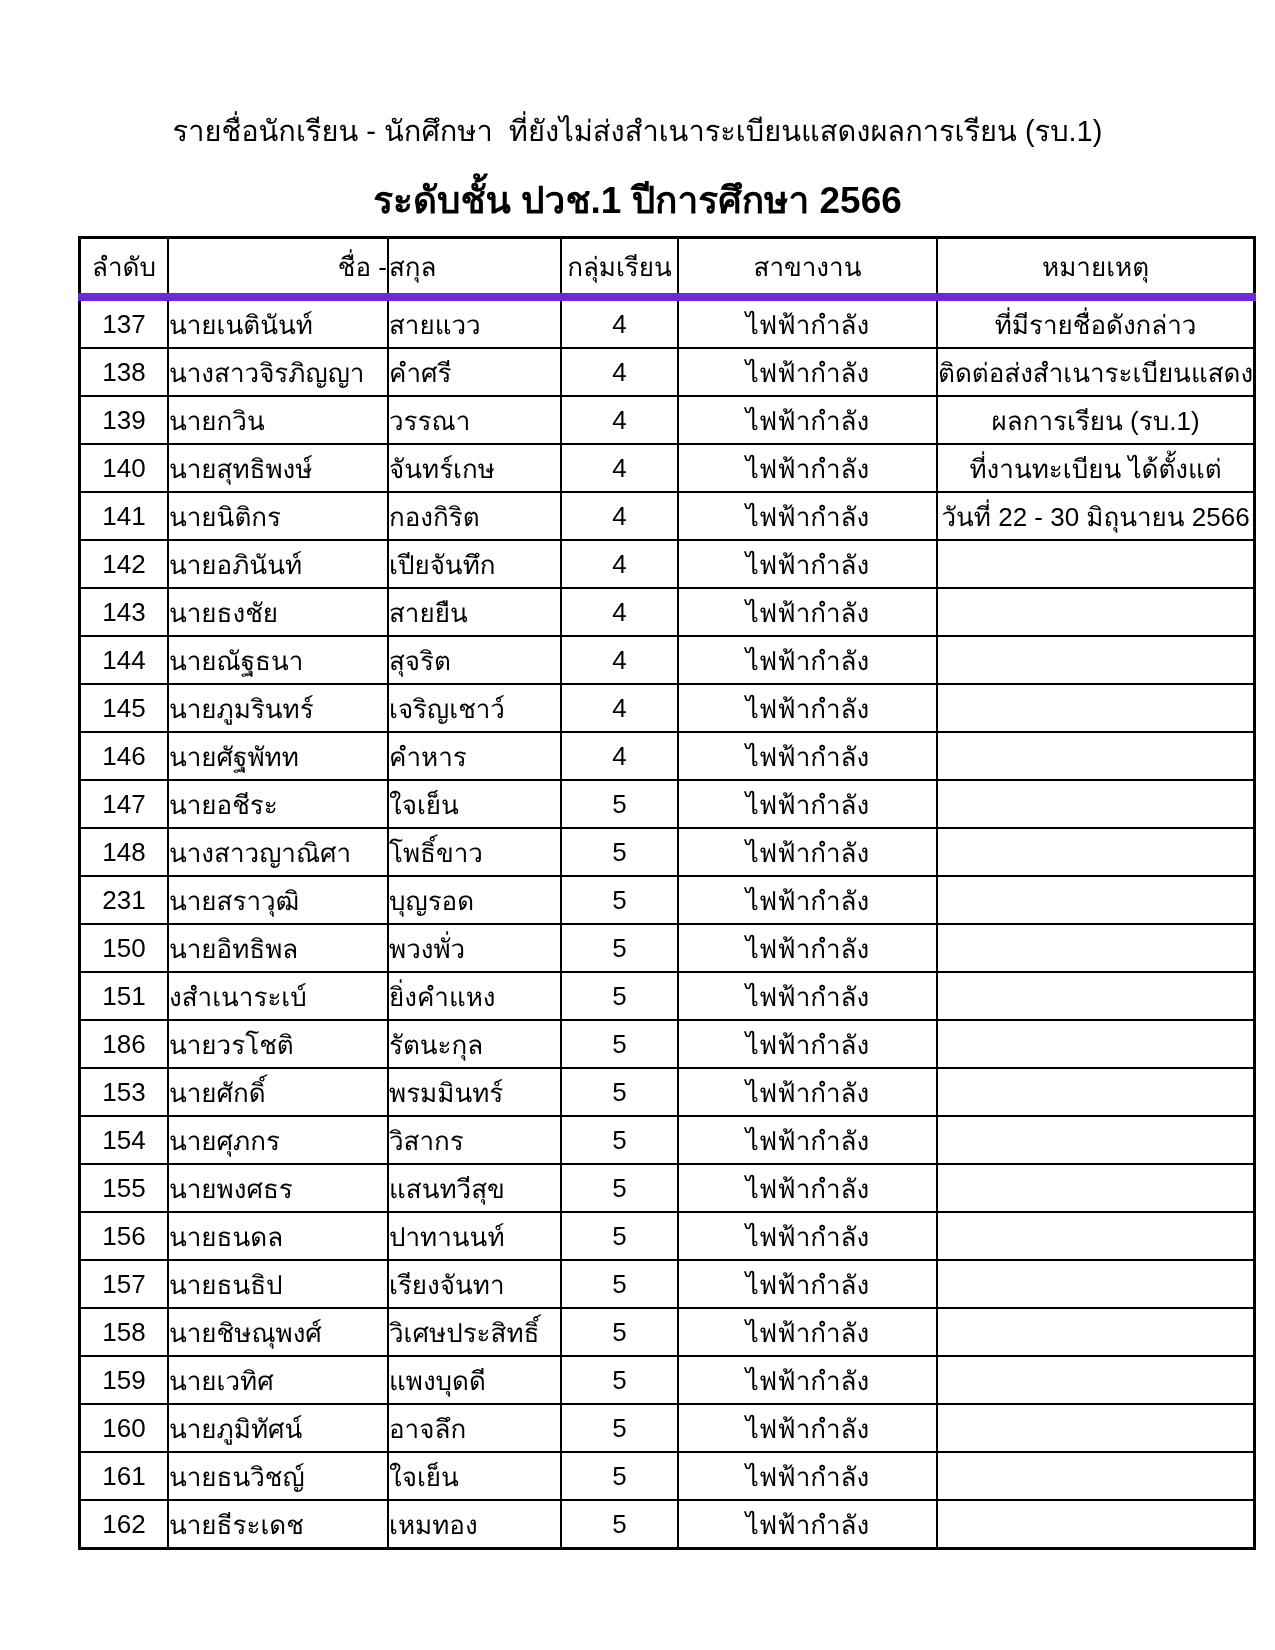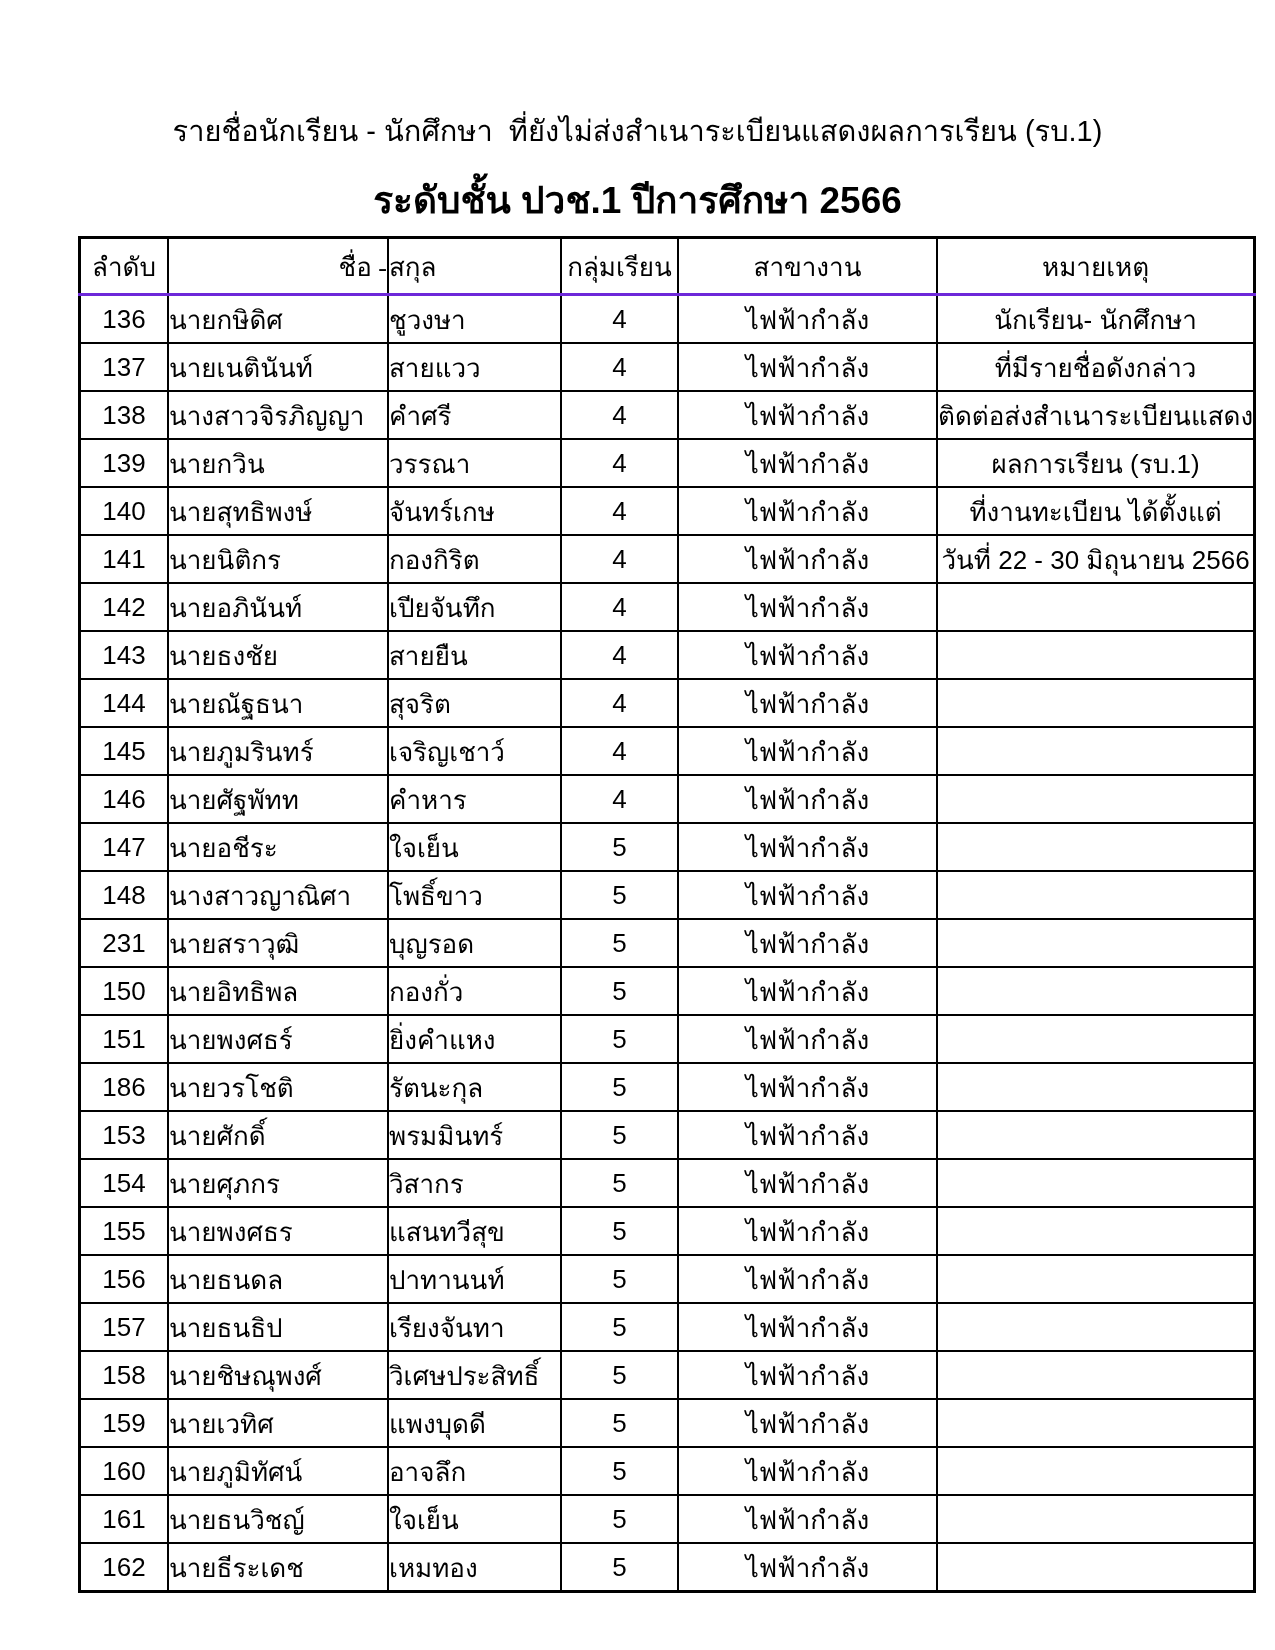--- a/index.html
+++ b/index.html
@@ -49,23 +49,22 @@
     border: 2px solid #000000;
     font-size: 26px;
     font-weight: 400;
     padding: 0;
     overflow: hidden;
     white-space: nowrap;
     vertical-align: middle;
   }
   table.students thead th {
     height: 54px;
-    border-bottom: 3px solid #6d28d9;
+    border-bottom: 8px solid #6d28d9;
     font-weight: 400;
-    font-family: Liberation Serif, serif;
   }
   table.students tbody td {
     height: 46px;
   }
   .c-no    { width: 86px;  text-align: center; }
   .c-first { width: 218px; text-align: left; padding-left: 8px; }
   .c-last  { width: 171px; text-align: left; padding-left: 8px; }
   .c-group { width: 115px; text-align: center; }
   .c-field { width: 257px; text-align: center; }
   .c-remark{ width: 307px; text-align: center; }
@@ -93,28 +92,20 @@
       <th class="c-no">ลำดับ</th>
       <th class="c-first">ชื่อ -</th>
       <th class="c-last">สกุล</th>
       <th class="c-group">กลุ่มเรียน</th>
       <th class="c-field">สาขางาน</th>
       <th class="c-remark">หมายเหตุ</th>
     </tr>
   </thead>
   <tbody id="table-body">
       <tr>
-        <td class="c-no">136</td>
-        <td class="c-first">นายกษิดิศ</td>
-        <td class="c-last">ชูวงษา</td>
-        <td class="c-group">4</td>
-        <td class="c-field">ไฟฟ้ากำลัง</td>
-        <td class="c-remark">นักเรียน- นักศึกษา</td>
-      </tr>
-      <tr>
         <td class="c-no">137</td>
         <td class="c-first">นายเนตินันท์</td>
         <td class="c-last">สายแวว</td>
         <td class="c-group">4</td>
         <td class="c-field">ไฟฟ้ากำลัง</td>
         <td class="c-remark">ที่มีรายชื่อดังกล่าว</td>
       </tr>
       <tr>
         <td class="c-no">138</td>
         <td class="c-first">นางสาวจิรภิญญา</td>
@@ -207,28 +198,28 @@
         <td class="c-no">231</td>
         <td class="c-first">นายสราวุฒิ</td>
         <td class="c-last">บุญรอด</td>
         <td class="c-group">5</td>
         <td class="c-field">ไฟฟ้ากำลัง</td>
         <td class="c-remark"></td>
       </tr>
       <tr>
         <td class="c-no">150</td>
         <td class="c-first">นายอิทธิพล</td>
-        <td class="c-last">กองกั่ว</td>
+        <td class="c-last">พวงพั่ว</td>
         <td class="c-group">5</td>
         <td class="c-field">ไฟฟ้ากำลัง</td>
         <td class="c-remark"></td>
       </tr>
       <tr>
         <td class="c-no">151</td>
-        <td class="c-first">นายพงศธร์</td>
+        <td class="c-first">งสำเนาระเบ์</td>
         <td class="c-last">ยิ่งคำแหง</td>
         <td class="c-group">5</td>
         <td class="c-field">ไฟฟ้ากำลัง</td>
         <td class="c-remark"></td>
       </tr>
       <tr>
         <td class="c-no">186</td>
         <td class="c-first">นายวรโชติ</td>
         <td class="c-last">รัตนะกุล</td>
         <td class="c-group">5</td>

